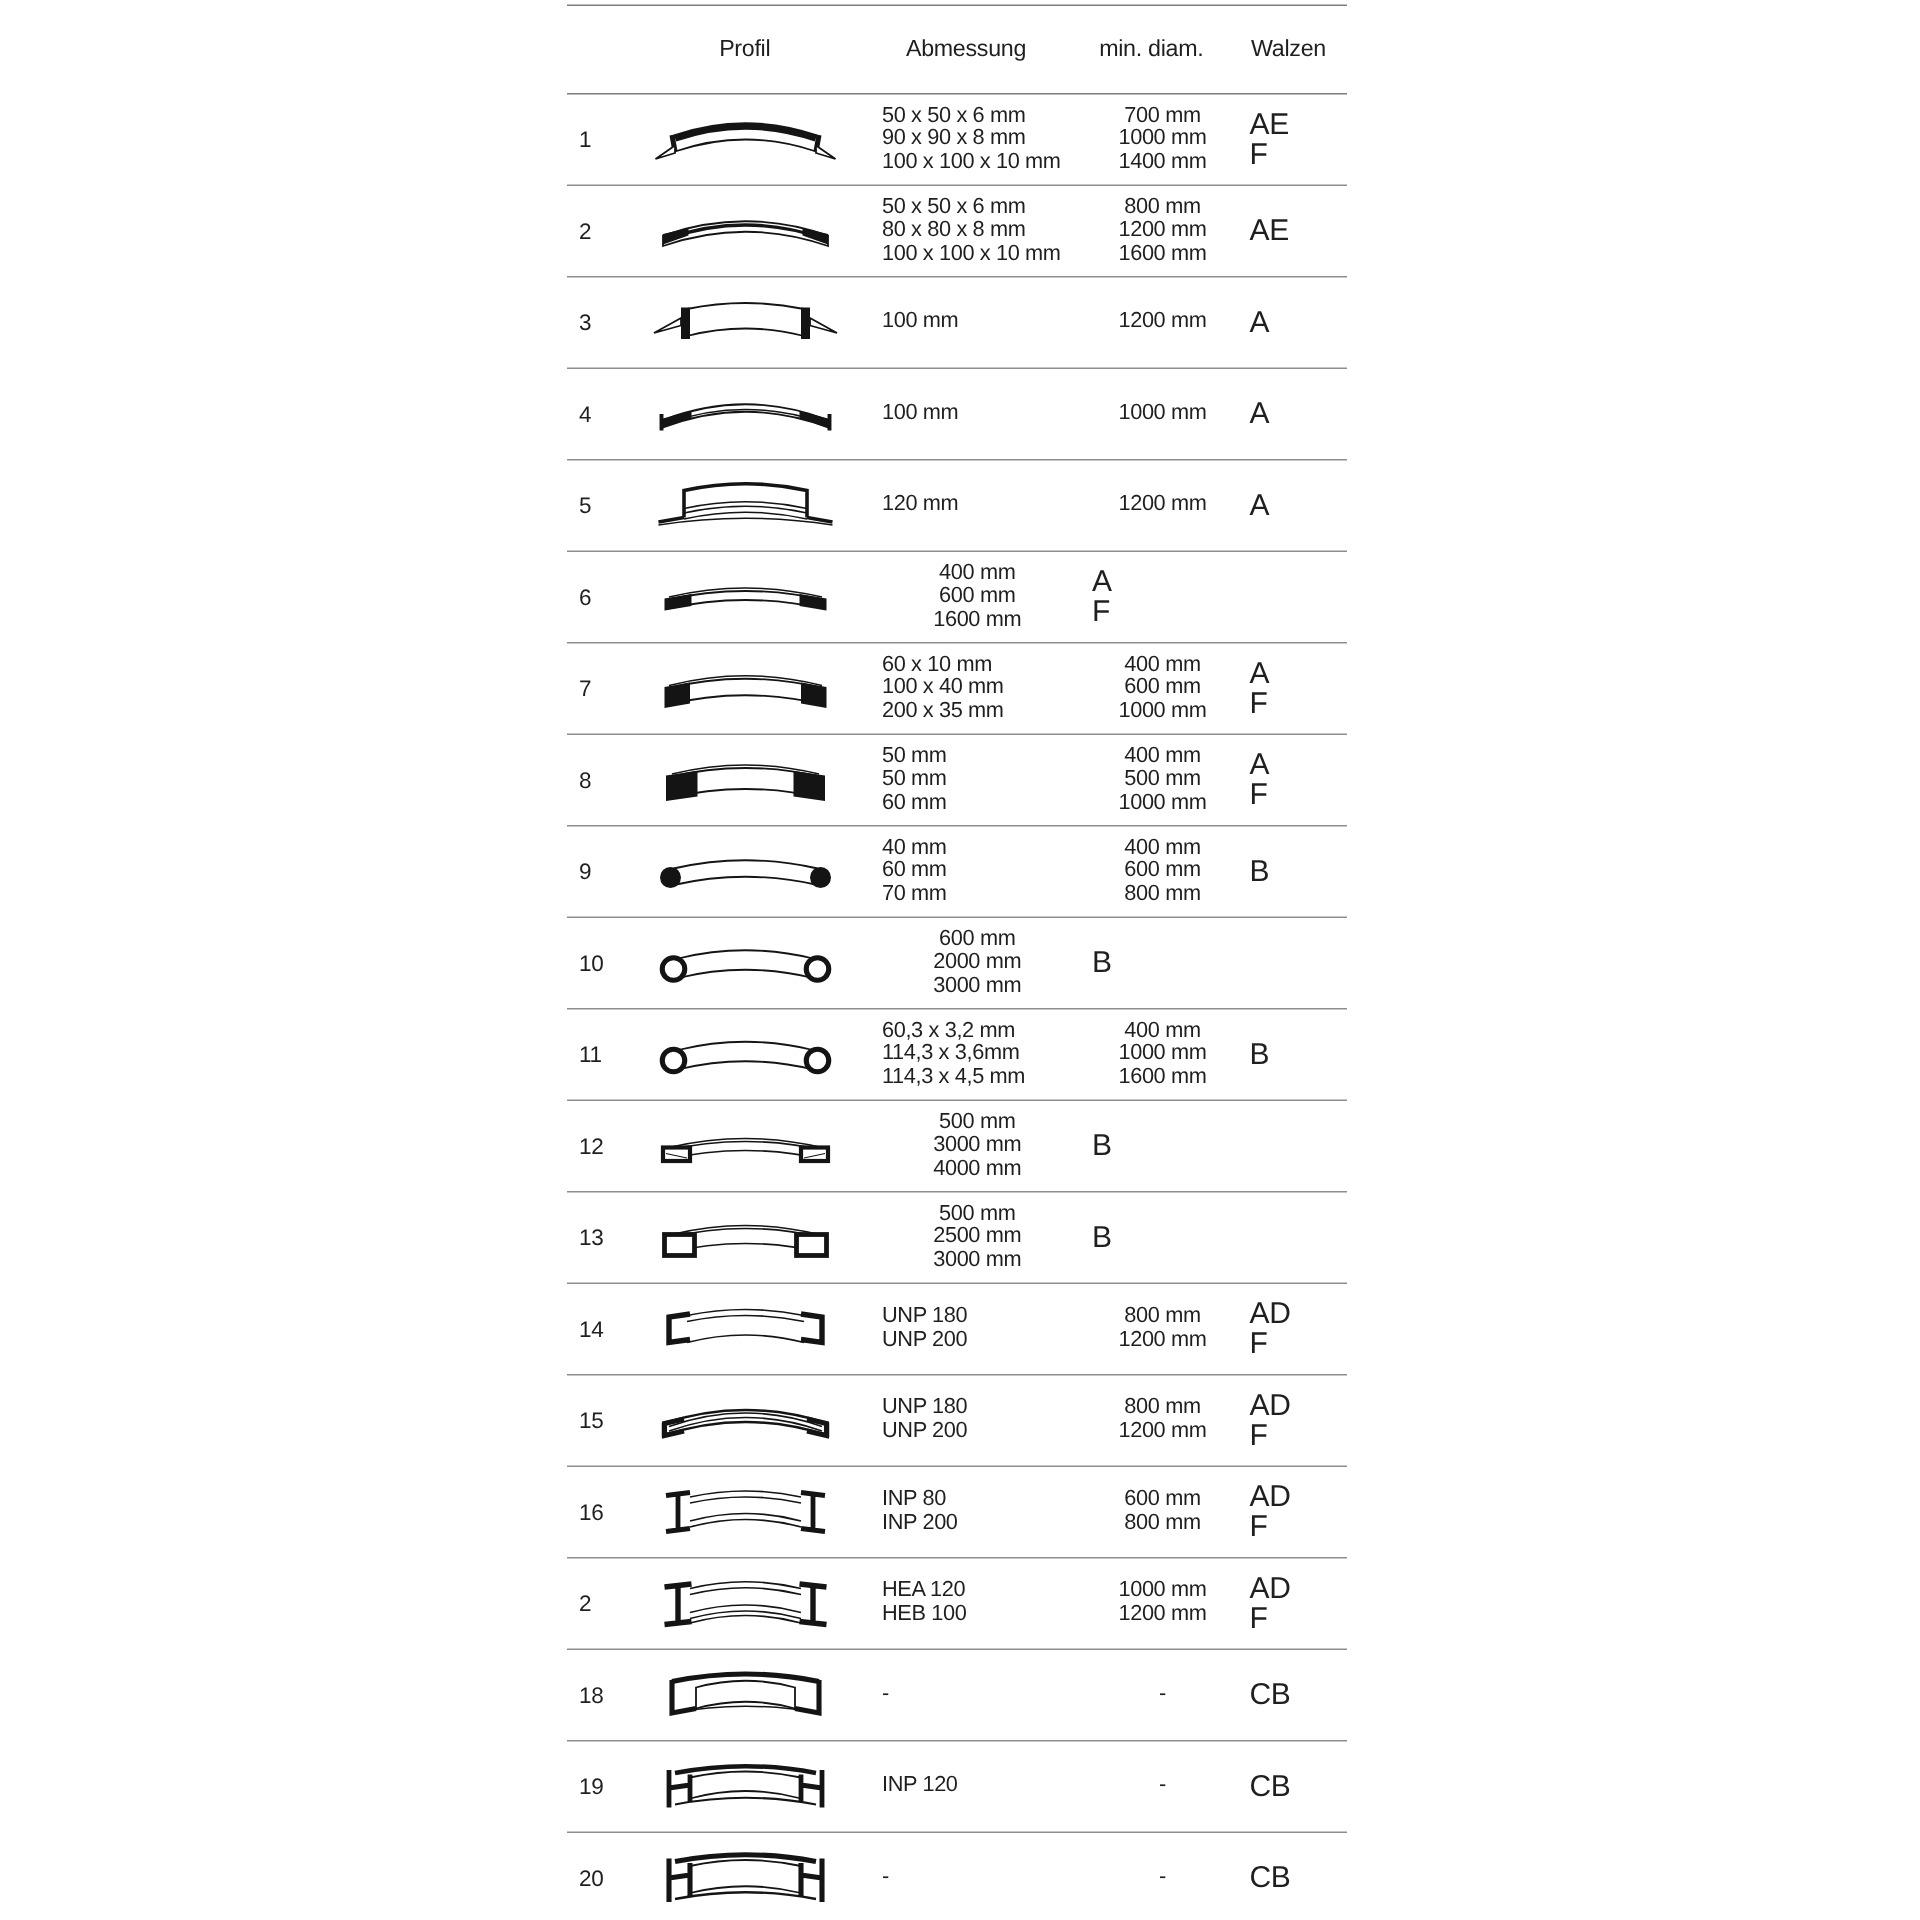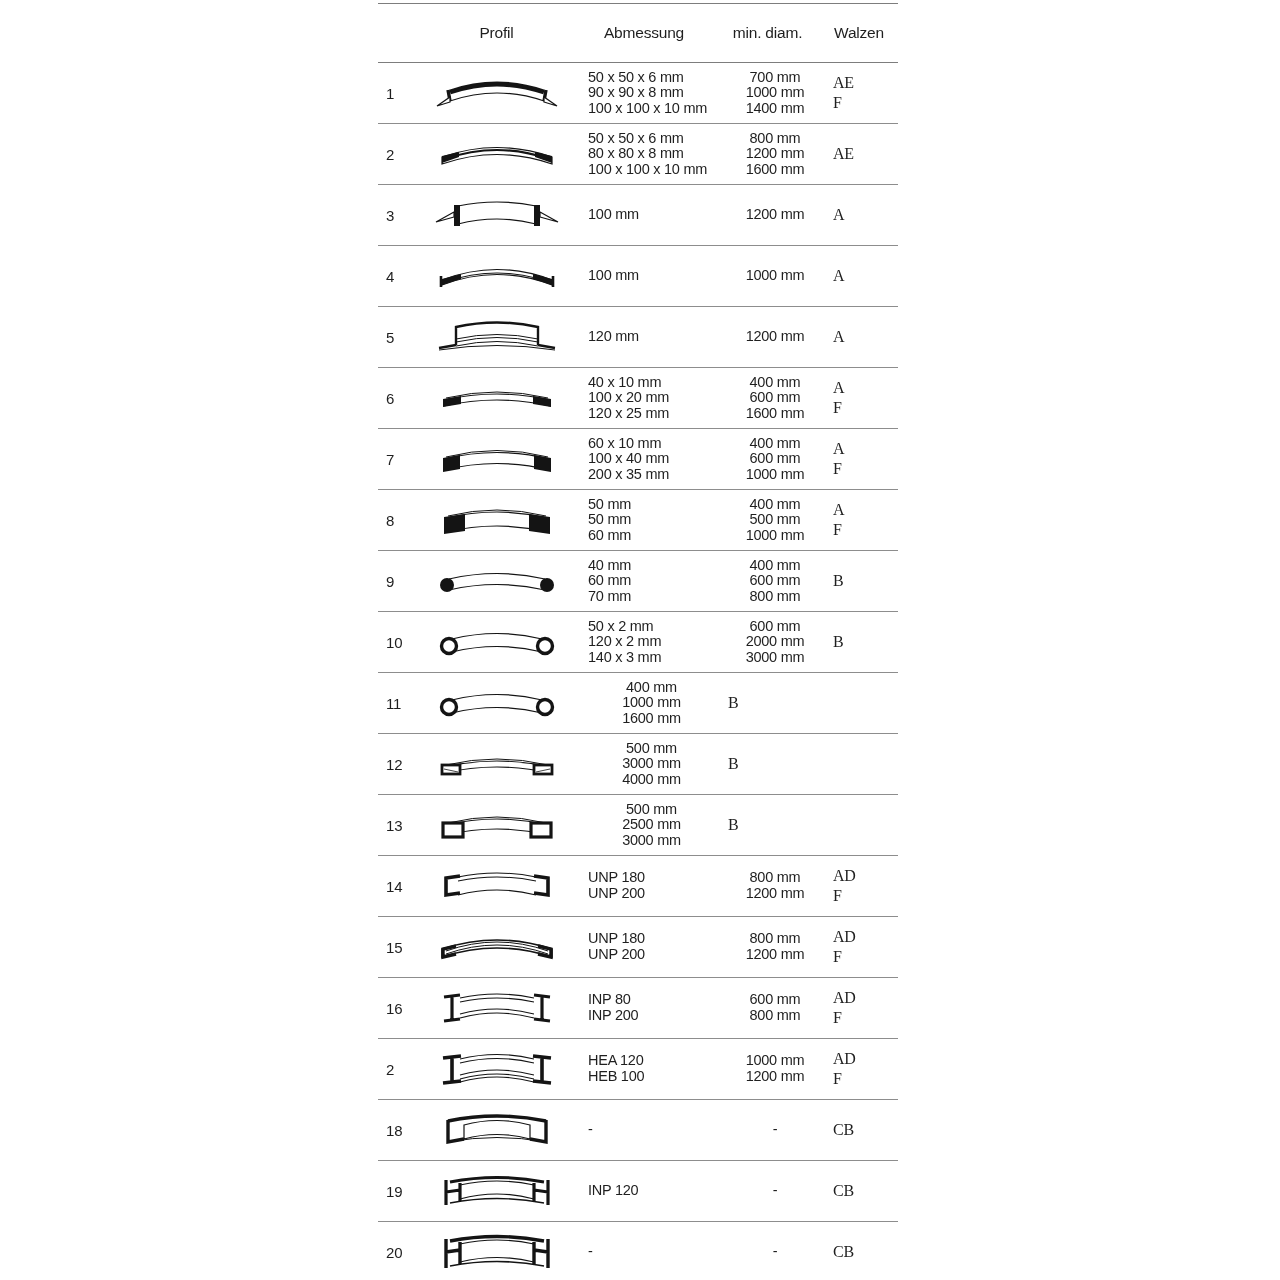--- a/index.html
+++ b/index.html
@@ -59,25 +59,24 @@
   .cell-profil svg { display: block; }
   .cell-abm, .cell-dia {
     font-size: 14.5px;
     line-height: 15.6px;
     letter-spacing: -0.25px;
     white-space: nowrap;
   }
   .cell-abm { padding-left: 15px; }
   .cell-dia { padding-left: 15px; text-align: center; }
   .cell-wal {
-    font-size: 16px;
+    font-size: 20px;
     line-height: 20px;
     letter-spacing: -0.2px;
     padding-left: 13px;
-    font-family: Liberation Serif, serif;
   }
 </style>
 </head>
 <body>
 
 <div class="page">
   <div class="profile-table">
     <div class="thead">
       <div class="th"></div>
       <div class="th">Profil</div>
@@ -206,25 +205,20 @@
   <div class="row">
     <div class="cell-num">6</div>
     <div class="cell-profil">
             <svg viewBox="0 0 126 44" width="126" height="44">
               <path d="M10 24 Q63 12 116 24 L116 30 Q63 18 10 30 Z" fill="#fff" stroke="#141414" stroke-width="1.2"></path>
      <path d="M12 22 Q63 10 114 22" fill="none" stroke="#141414" stroke-width="1"></path>
      <path d="M9 23 L27 20 L27 28 L9 31 Z" fill="#141414"></path>
      <path d="M117 23 L99 20 L99 28 L117 31 Z" fill="#141414"></path>
             </svg>
           </div>
-    <div class="cell-abm">
-            <div>40 x 10 mm</div>
-            <div>100 x 20 mm</div>
-            <div>120 x 25 mm</div>
-          </div>
     <div class="cell-dia">
             <div>400 mm</div>
             <div>600 mm</div>
             <div>1600 mm</div>
           </div>
     <div class="cell-wal">
             <div>A</div>
             <div>F</div>
           </div>
   </div>
@@ -307,43 +301,43 @@
 
   <div class="row">
     <div class="cell-num">10</div>
     <div class="cell-profil">
             <svg viewBox="0 0 126 44" width="126" height="44">
               <path d="M18 19 Q63 8 108 19 M18 32 Q63 21 108 32" fill="none" stroke="#141414" stroke-width="1.2"></path>
      <circle cx="15" cy="26" r="7.5" fill="#fff" stroke="#141414" stroke-width="3.4"></circle>
      <circle cx="111" cy="26" r="7.5" fill="#fff" stroke="#141414" stroke-width="3.4"></circle>
             </svg>
           </div>
-    <div class="cell-abm">
-            <div>50 x 2 mm</div>
-            <div>120 x 2 mm</div>
-            <div>140 x 3 mm</div>
-          </div>
     <div class="cell-dia">
             <div>600 mm</div>
             <div>2000 mm</div>
             <div>3000 mm</div>
           </div>
     <div class="cell-wal">
             <div>B</div>
           </div>
   </div>
 
   <div class="row">
     <div class="cell-num">11</div>
     <div class="cell-profil">
             <svg viewBox="0 0 126 44" width="126" height="44">
               <path d="M18 19 Q63 8 108 19 M18 32 Q63 21 108 32" fill="none" stroke="#141414" stroke-width="1.2"></path>
      <circle cx="15" cy="26" r="7.5" fill="#fff" stroke="#141414" stroke-width="3.4"></circle>
      <circle cx="111" cy="26" r="7.5" fill="#fff" stroke="#141414" stroke-width="3.4"></circle>
             </svg>
+          </div>
+    <div class="cell-abm">
+            <div>60,3 x 3,2 mm</div>
+            <div>114,3 x 3,6mm</div>
+            <div>114,3 x 4,5 mm</div>
           </div>
     <div class="cell-dia">
             <div>400 mm</div>
             <div>1000 mm</div>
             <div>1600 mm</div>
           </div>
     <div class="cell-wal">
             <div>B</div>
           </div>
   </div>

